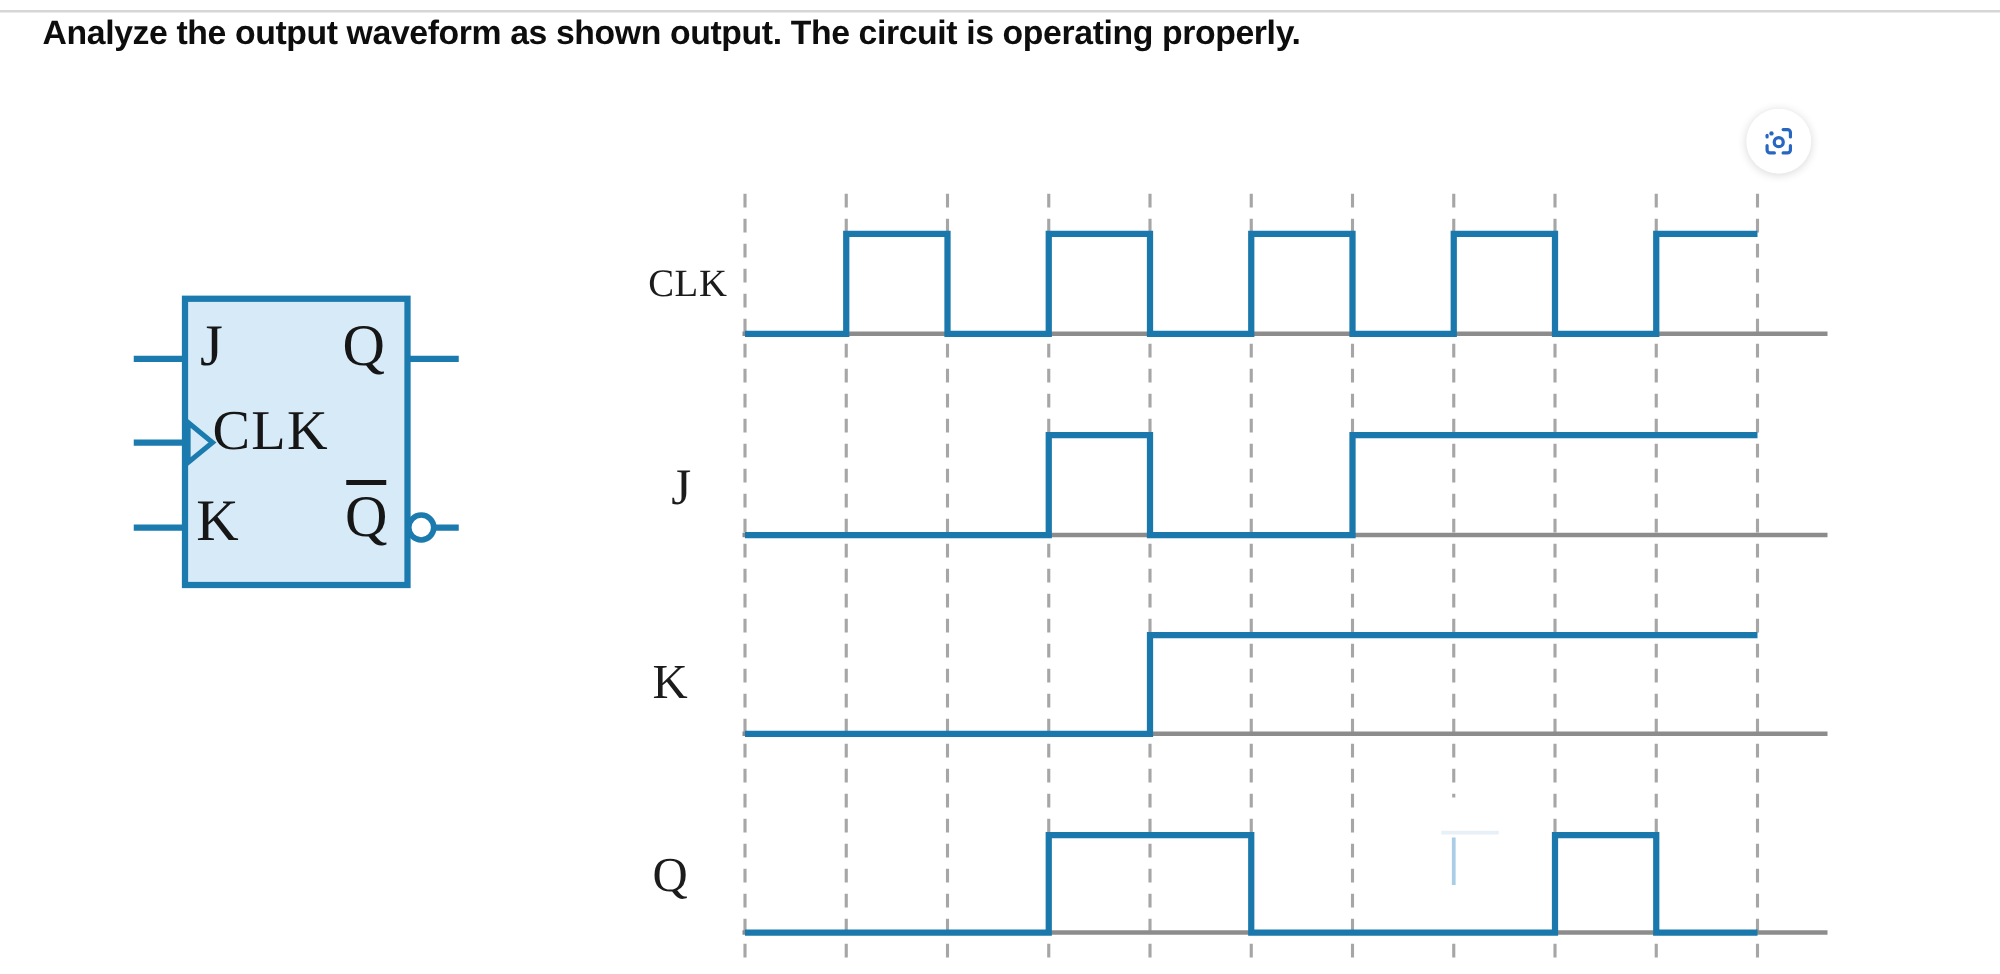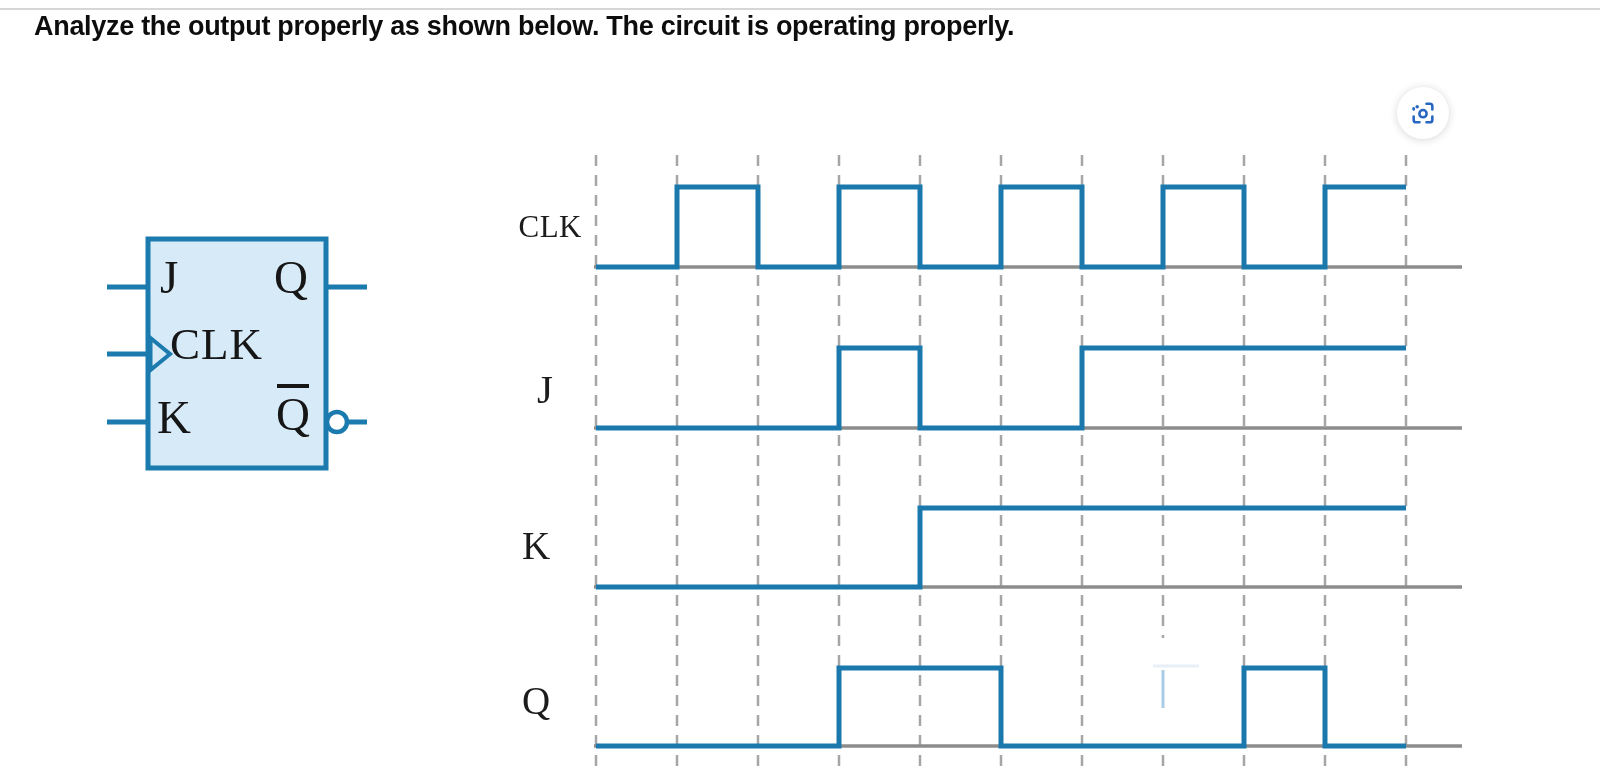--- a/index.html
+++ b/index.html
@@ -31,21 +31,21 @@
   .lab-q{left:506px;top:681px;width:60px;text-align:center;font-size:39px;}
   .wave-svg{position:absolute;left:0;top:0;}
 </style>
 </head>
 <body>
 
 <div class="screen">
 
   <div class="top-rule"></div>
 
-  <div class="title">Analyze the output properly as shown below. The circuit is operating properly.</div>
+  <div class="title">Analyze the output waveform as shown output. The circuit is operating properly.</div>
 
   <button class="snap-btn" title="">
     <svg width="28" height="28" viewBox="0 0 24 24">
       <g fill="none" stroke="#2766c1" stroke-width="2.2" stroke-linecap="round">
         <path d="M15 4h3a2 2 0 0 1 2 2v3"></path>
         <path d="M20 15v3a2 2 0 0 1-2 2h-3"></path>
         <path d="M9 20H6a2 2 0 0 1-2-2v-3"></path>
         <path d="M4 9V8"></path>
         <circle cx="12" cy="12.6" r="3.1"></circle>
       </g>

